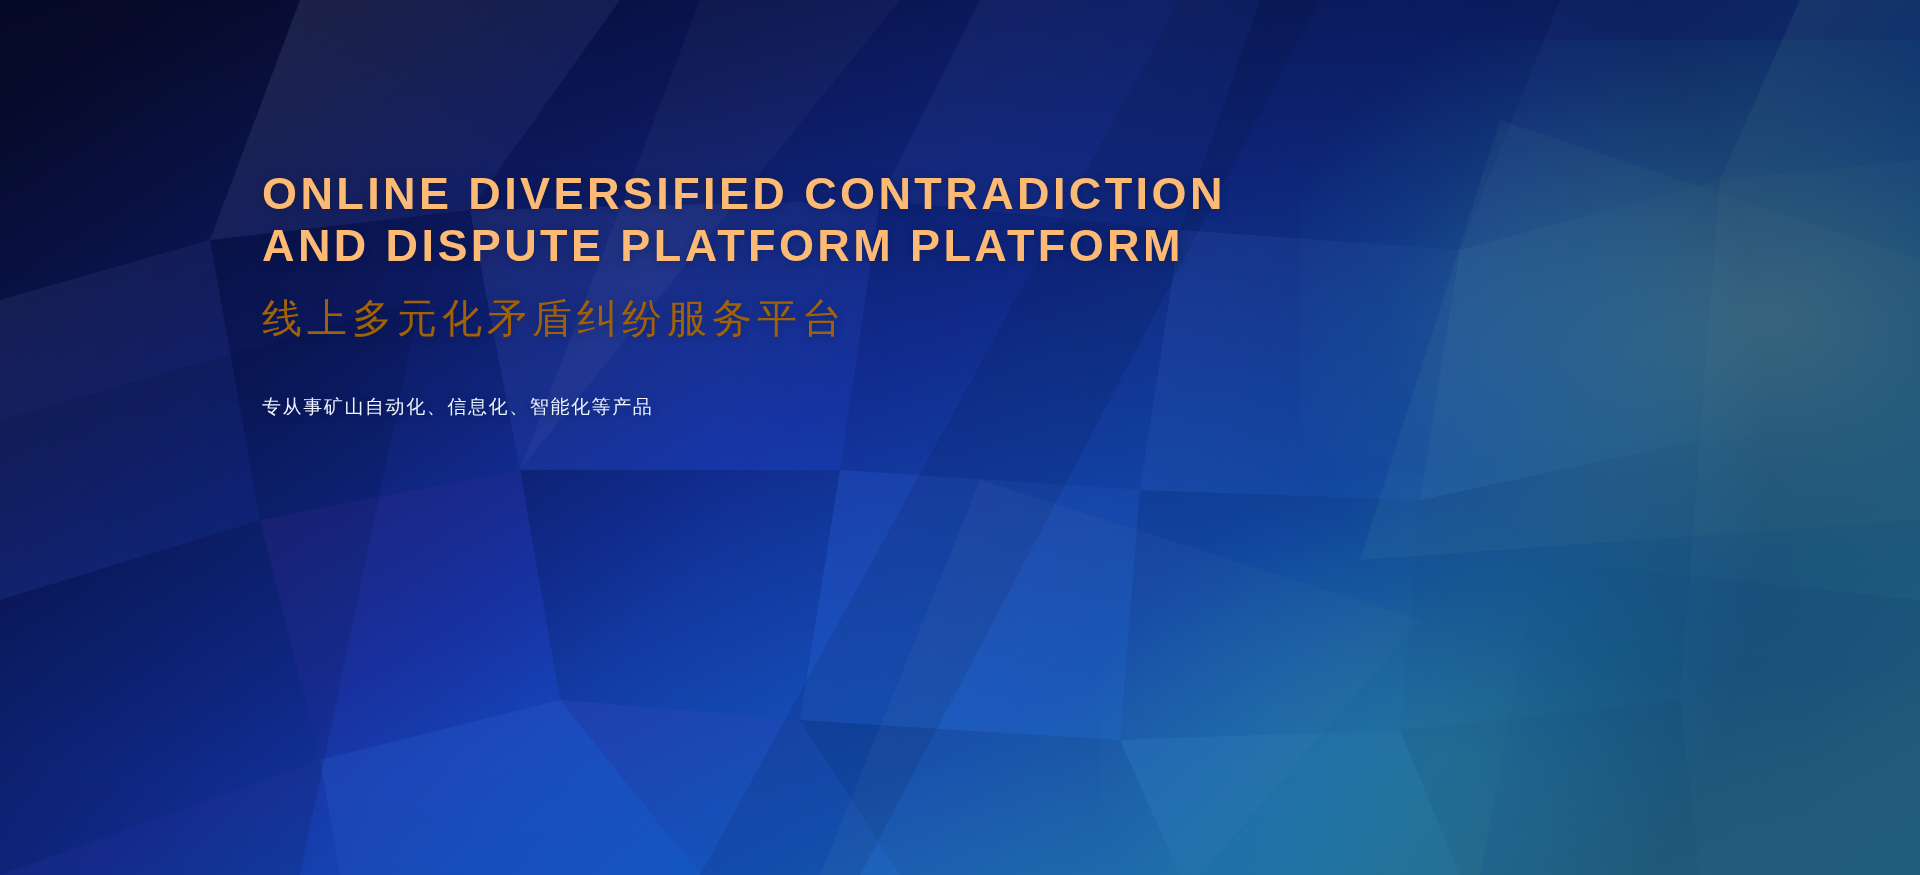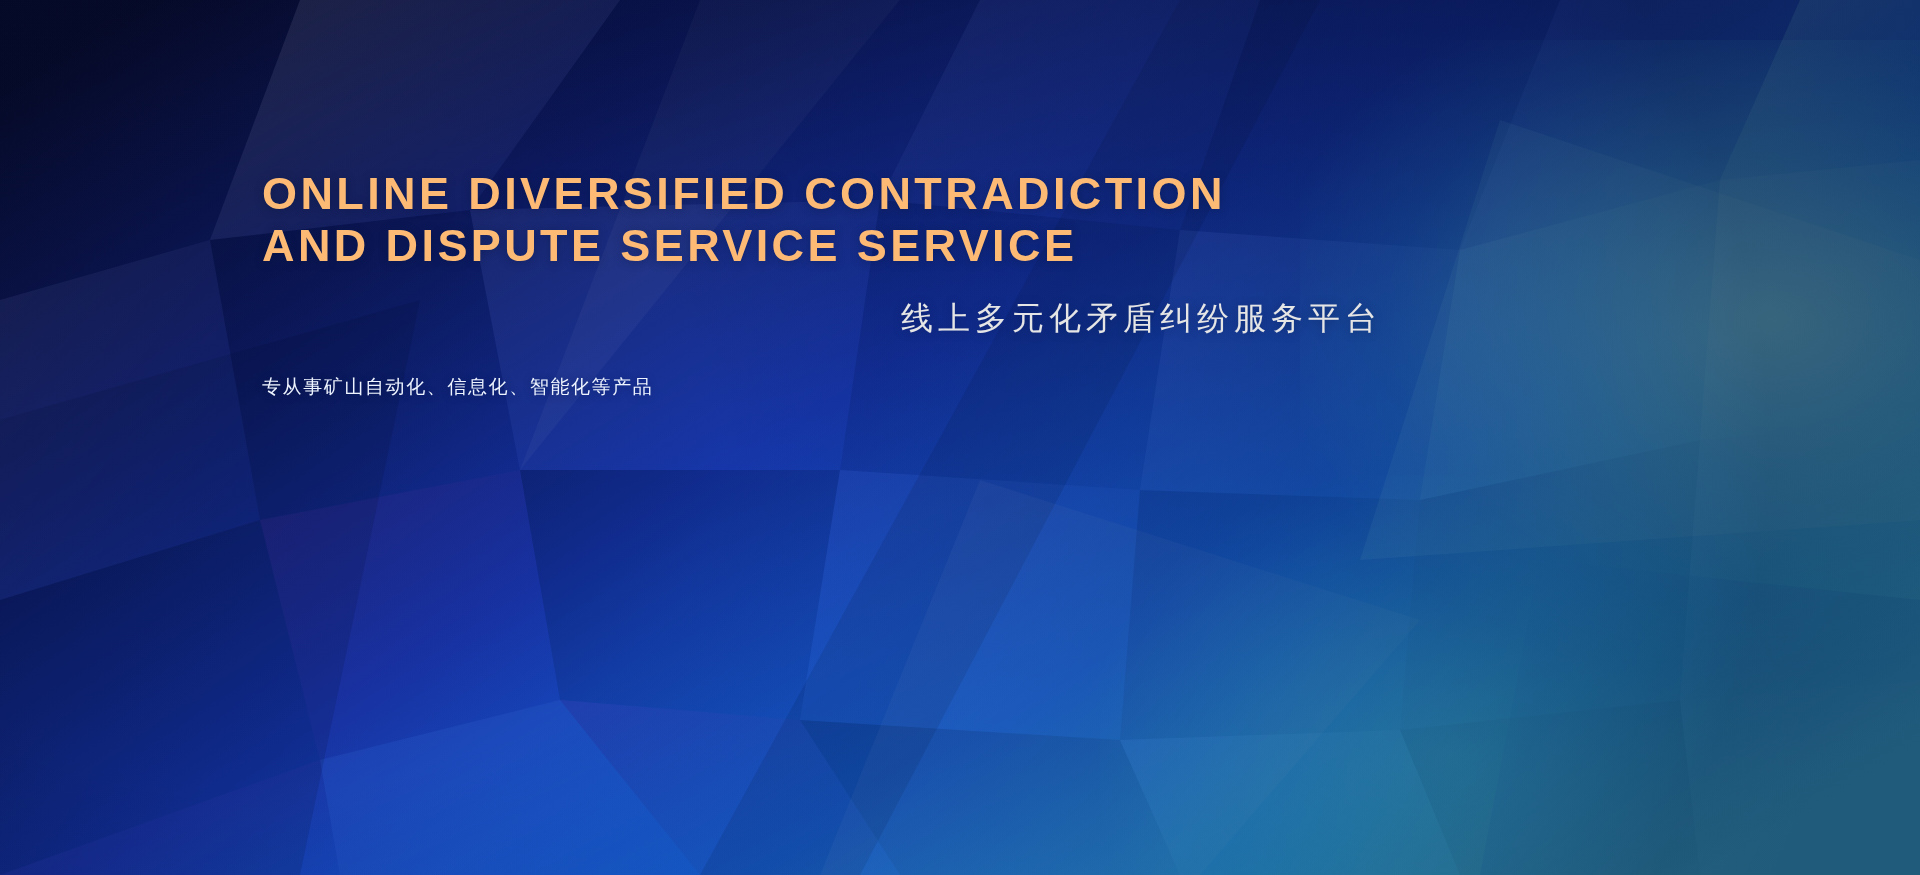--- a/index.html
+++ b/index.html
@@ -60,32 +60,31 @@
     color: #fdba74;
     font-size: 45px;
     line-height: 52px;
     font-weight: bold;
     letter-spacing: 3.4px;
     margin: 0 0 6px 0;
     text-shadow: 0 1px 10px rgba(0,20,60,0.38);
   }
   .headline .line { display: block; white-space: nowrap; }
   .subhead {
-    color: #e5e5e5;
-    font-size: 32px;
+    color: #a16207;
+    font-size: 40px;
     line-height: 56px;
     letter-spacing: 5px;
     font-weight: normal;
     margin: 18px 0 0 0;
     white-space: nowrap;
     text-shadow: 0 1px 10px rgba(0,20,60,0.38);
-    text-align: right;
   }
   .blurb {
-    margin-top: 24px;
+    margin-top: 44px;
     color: #eef4ff;
     font-size: 19px;
     line-height: 34px;
     letter-spacing: 1.6px;
     font-weight: normal;
     text-shadow: 0 1px 8px rgba(0,20,60,0.4);
   }
   .blurb .line { display: block; white-space: nowrap; }
 </style>
 </head>
@@ -164,21 +163,21 @@
     <polygon points="1540,560 1920,600 1920,875 1480,875" fill="#1f7fe0" opacity="0.22"></polygon>
   </svg>
 
   <div class="glow glow-a"></div>
   <div class="glow glow-b"></div>
   <div class="vignette"></div>
 
   <div class="content">
     <h1 class="headline">
       <span class="line">ONLINE DIVERSIFIED CONTRADICTION</span>
-      <span class="line">AND DISPUTE SERVICE SERVICE</span>
+      <span class="line">AND DISPUTE PLATFORM PLATFORM</span>
     </h1>
     <h2 class="subhead">线上多元化矛盾纠纷服务平台</h2>
     <div class="blurb">
       <span class="line">专从事矿山自动化、信息化、智能化等产品</span>
     </div>
   </div>
 
 </div>
 
 </body></html>

